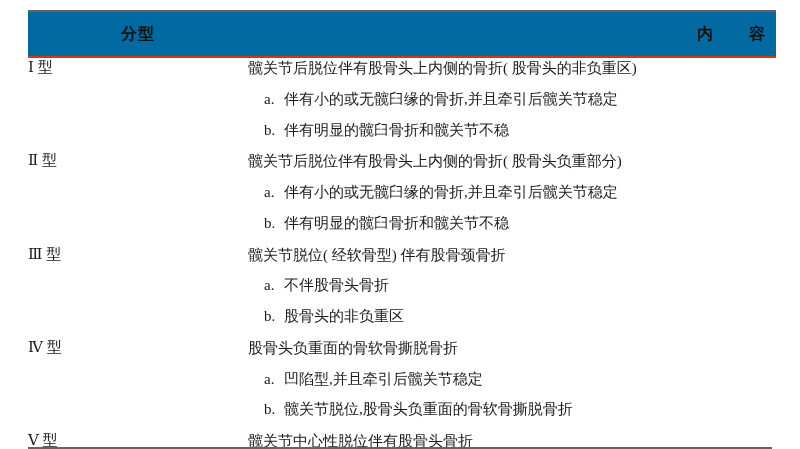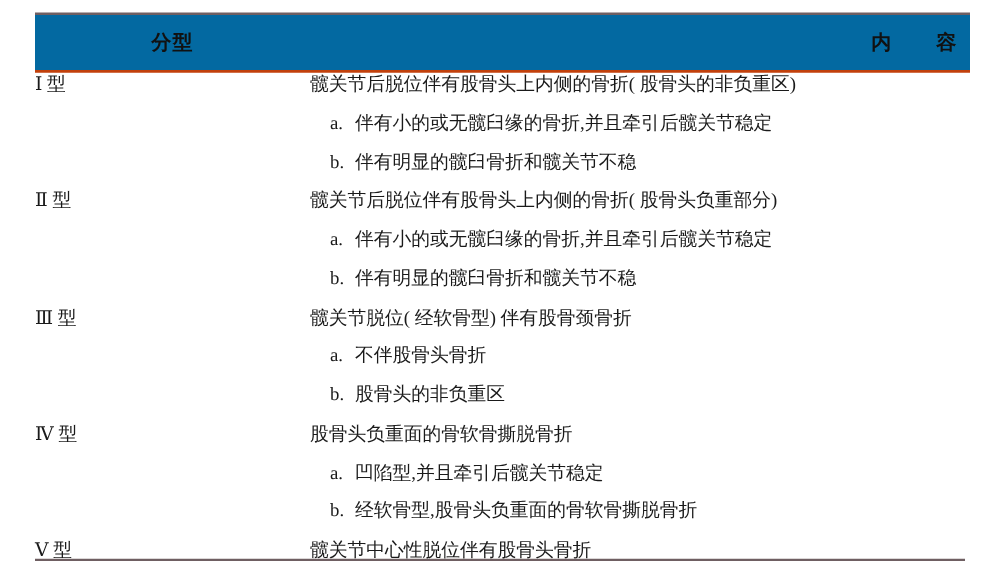--- a/index.html
+++ b/index.html
@@ -130,21 +130,21 @@
           <p class="sub-line"><span class="sub-marker">a.</span><span>不伴股骨头骨折</span></p>
           <p class="sub-line"><span class="sub-marker">b.</span><span>股骨头的非负重区</span></p>
         </td>
       </tr>
 
       <tr class="group-row">
         <td class="type-cell">Ⅳ 型</td>
         <td class="content-cell">
           <p class="main-line">股骨头负重面的骨软骨撕脱骨折</p>
           <p class="sub-line"><span class="sub-marker">a.</span><span>凹陷型,并且牵引后髋关节稳定</span></p>
-          <p class="sub-line"><span class="sub-marker">b.</span><span>经软骨型,股骨头负重面的骨软骨撕脱骨折</span></p>
+          <p class="sub-line"><span class="sub-marker">b.</span><span>髋关节脱位,股骨头负重面的骨软骨撕脱骨折</span></p>
         </td>
       </tr>
 
       <tr class="last-group">
         <td class="type-cell">Ⅴ 型</td>
         <td class="content-cell">
           <p class="main-line">髋关节中心性脱位伴有股骨头骨折</p>
         </td>
       </tr>
 

